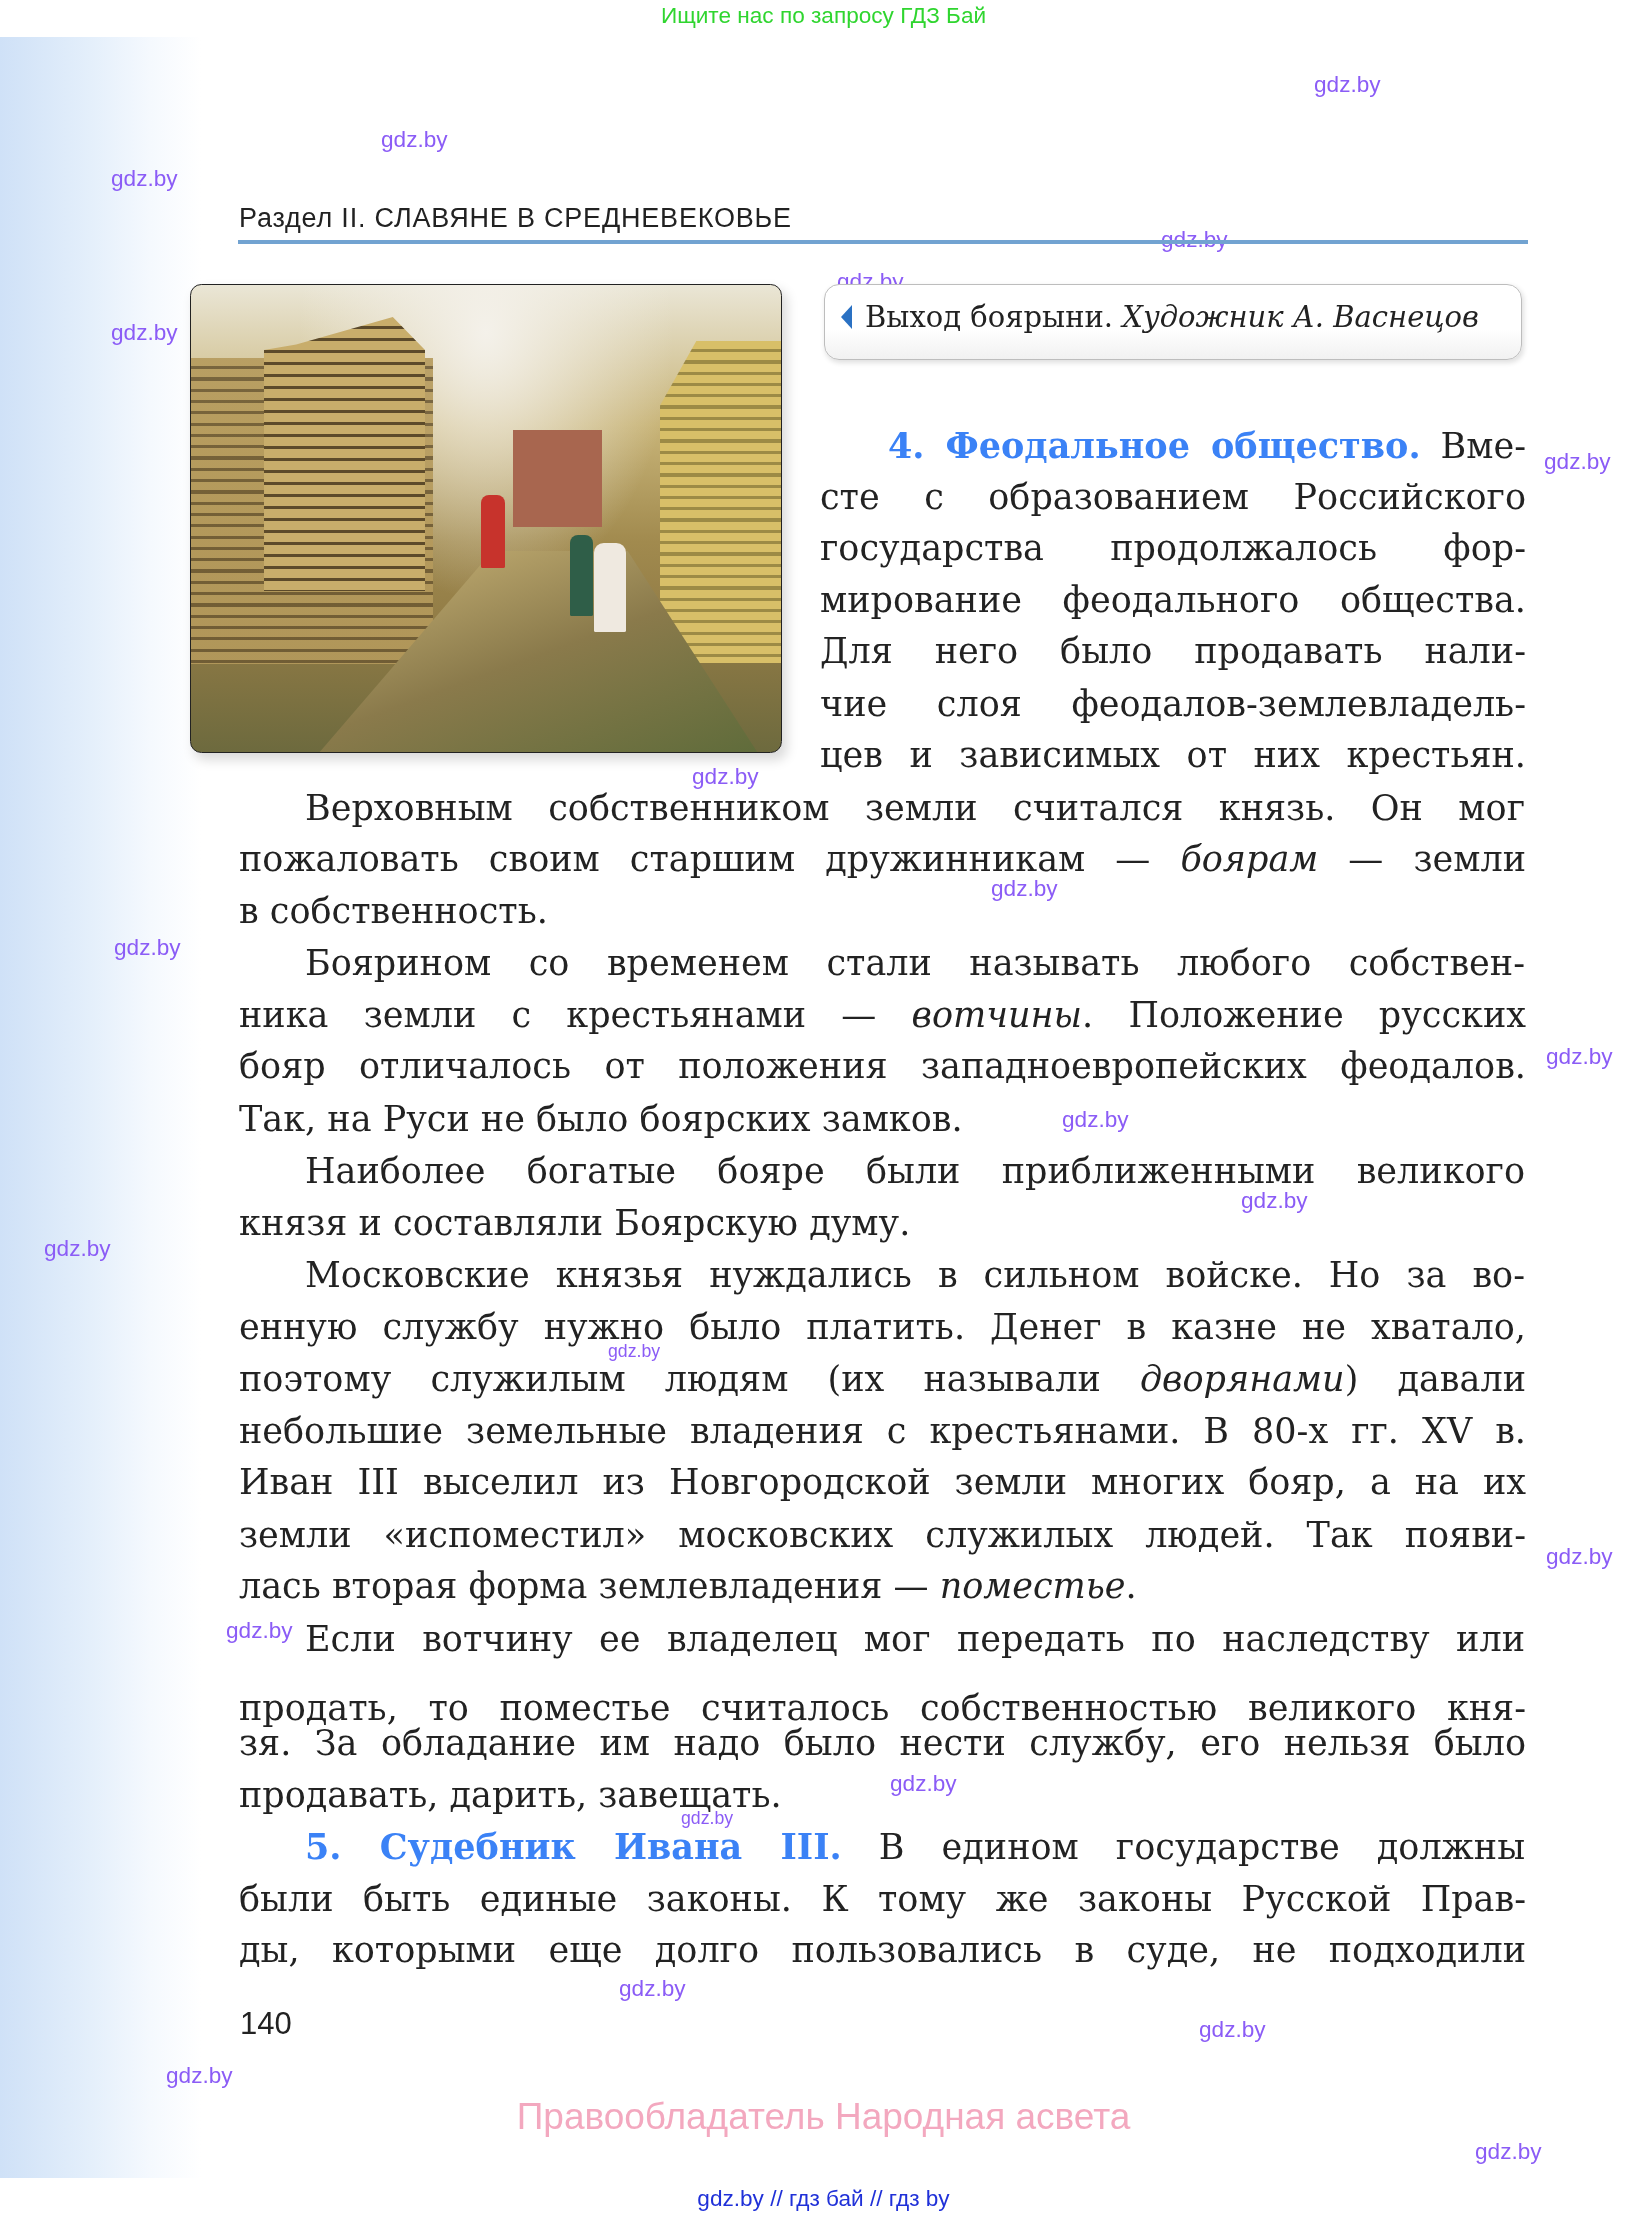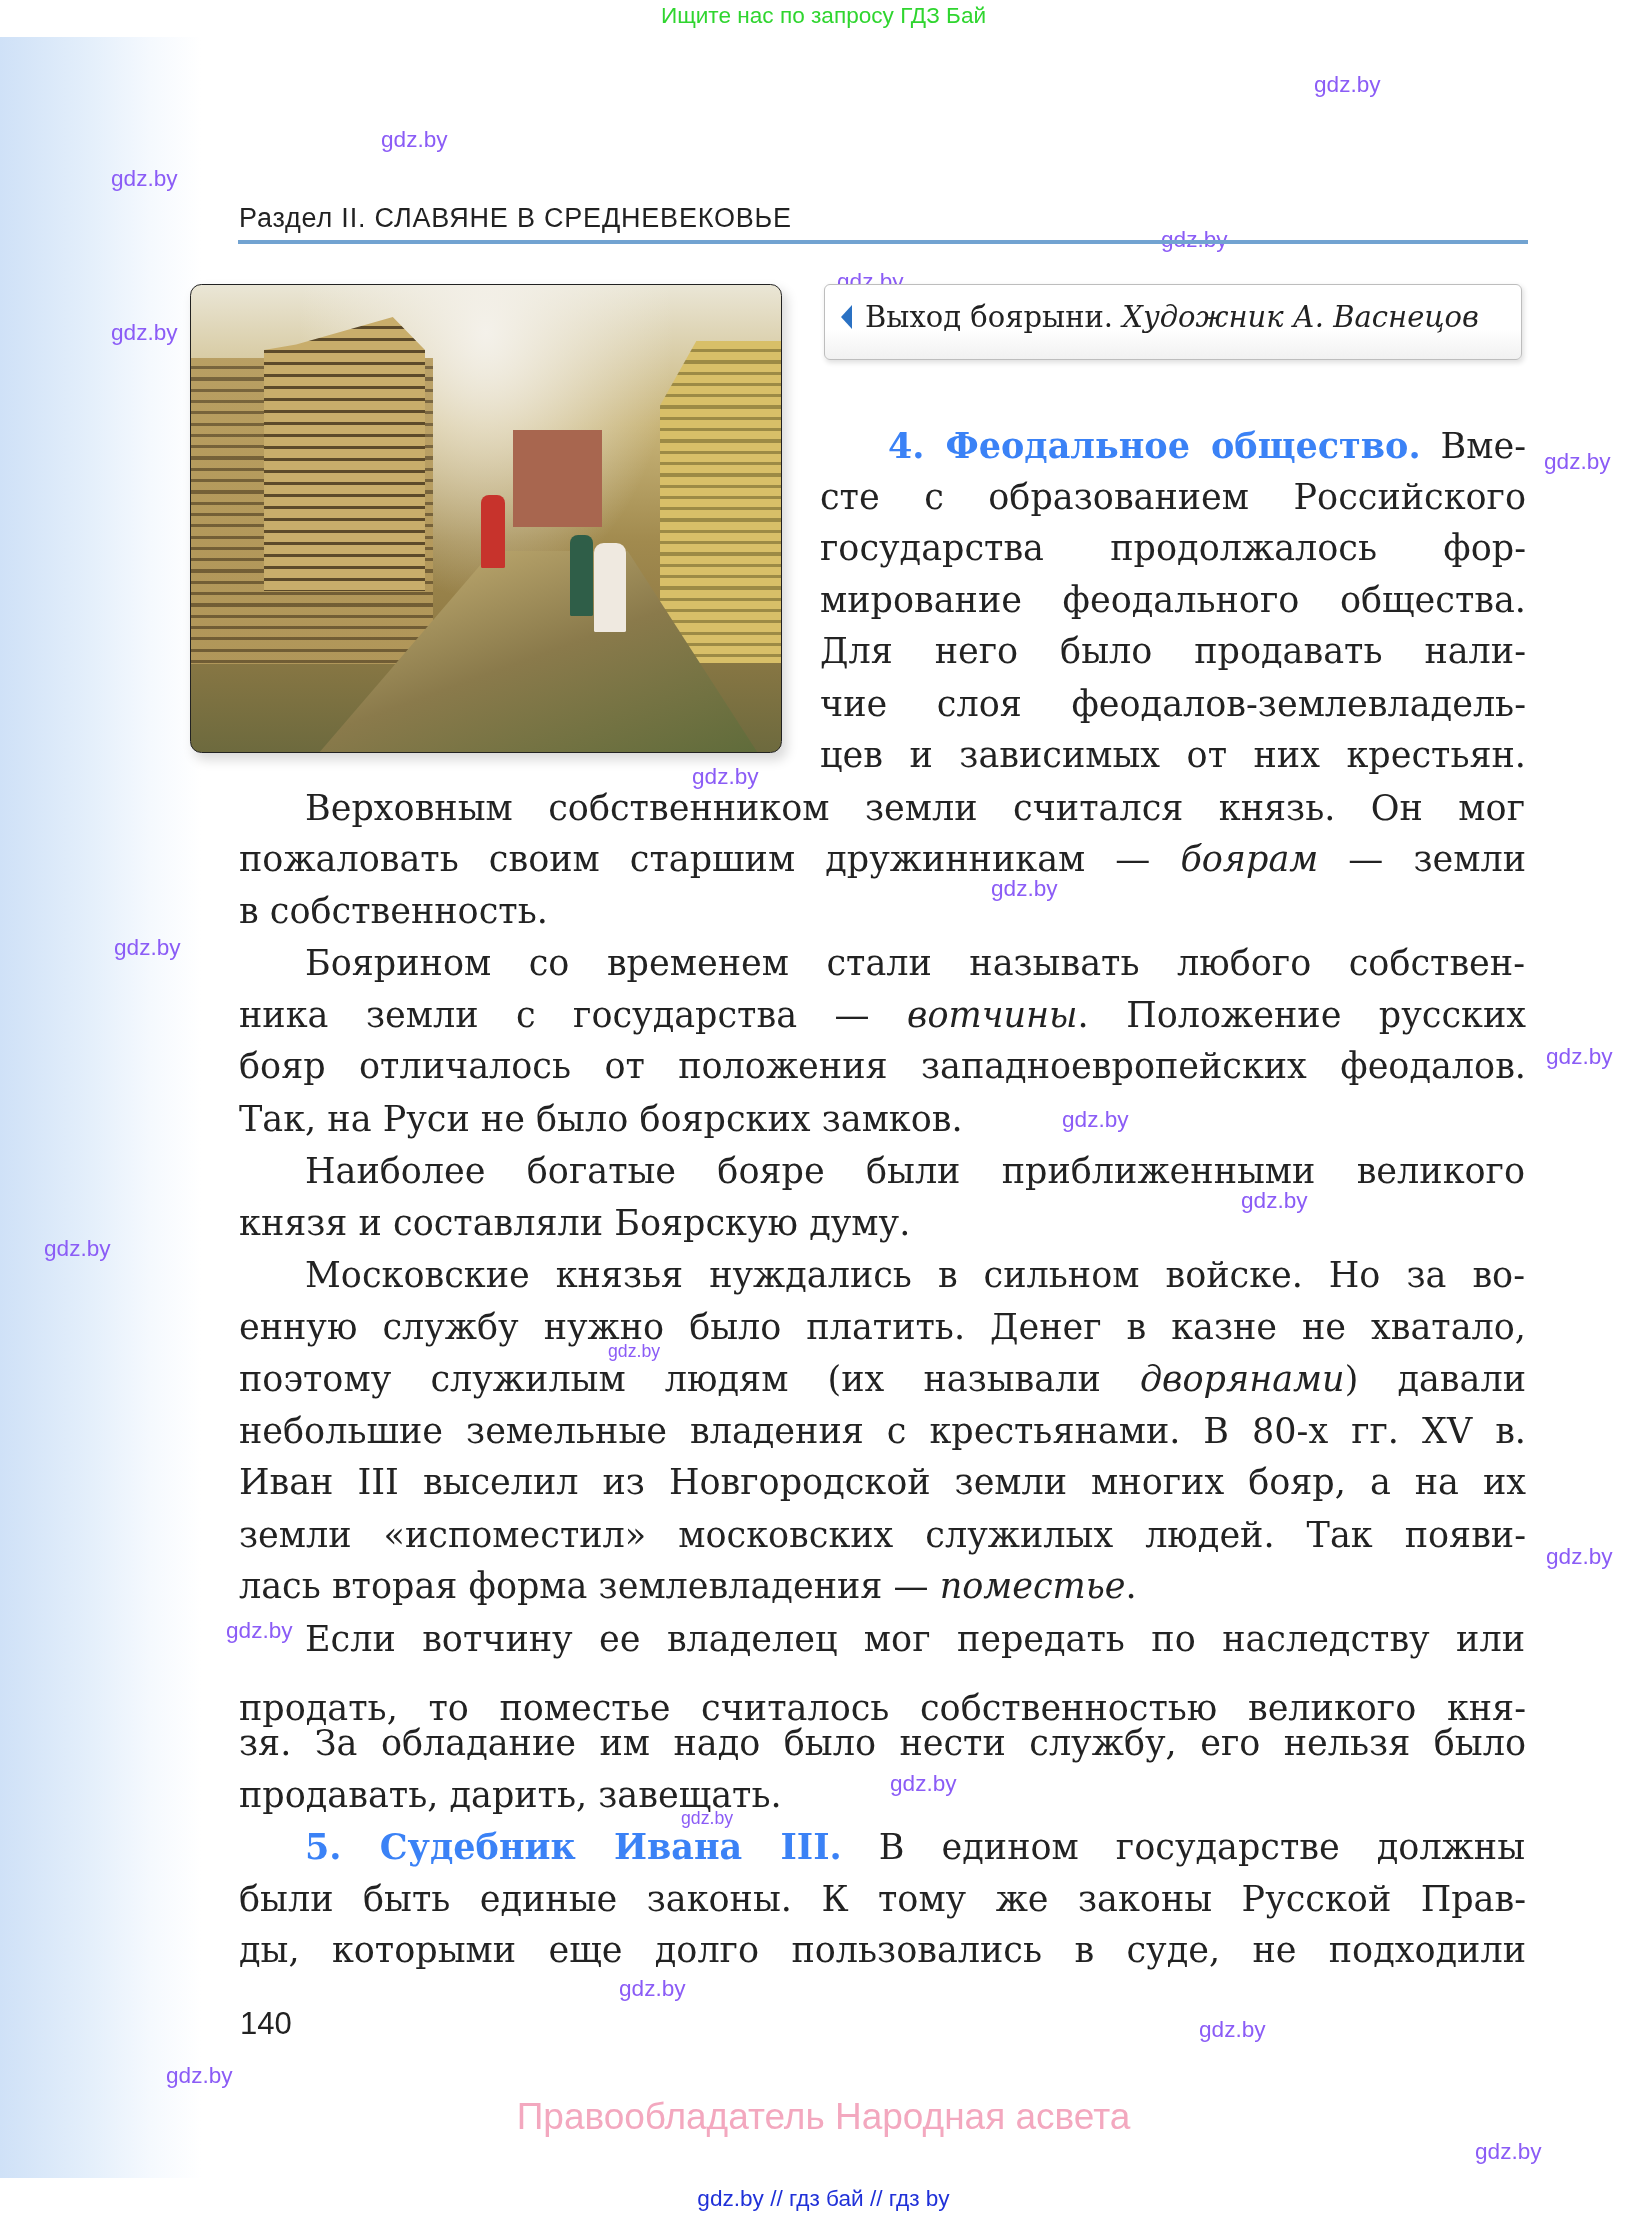--- a/index.html
+++ b/index.html
@@ -16,21 +16,21 @@
       radial-gradient(ellipse at 50% 10%, #f4f1ea 0%, rgba(244,241,234,0) 45%),
       linear-gradient(180deg, #eae6d6 0%, #c8b478 30%, #a18a4e 55%, #8f7a45 75%, #6d6a3e 100%); }
   .fig-left-house { position:absolute; left:0; top:73px; width:242px; height:306px; background:repeating-linear-gradient(180deg,#b59a5c 0 8px,#6e5a33 8px 11.3px); opacity:.9; }
   .fig-tower { position:absolute; left:73px; top:32px; width:161px; height:274px; background:repeating-linear-gradient(180deg,#c8ad6b 0 8.9px,#5c4a2a 8.9px 12px); clip-path:polygon(20% 10%, 80% 0, 100% 12%, 100% 100%, 0 100%, 0 12%); }
   .fig-right-house { position:absolute; right:0; top:56px; width:121px; height:322px; background:repeating-linear-gradient(180deg,#d8bf68 0 8px,#9c8a45 8px 11.3px); clip-path:polygon(30% 0,100% 0,100% 100%,0 100%,0 20%); }
   .fig-brick { position:absolute; left:322px; top:145px; width:89px; height:97px; background:#a8664f; }
   .fig-path { position:absolute; left:121px; top:266px; width:451px; height:210px; background:linear-gradient(160deg,#cdb77a 0%, #8a7a4b 50%, #5d6b3a 100%); clip-path:polygon(40% 0,70% 0,100% 100%,0 100%); }
   .fig-people { position:absolute; left:290px; top:210px; width:24px; height:73px; background:#c7332c; border-radius:8px 8px 1.6px 1.6px; }
   .fig-people2 { position:absolute; left:403px; top:258px; width:32px; height:89px; background:#efe9e0; border-radius:9.7px 9.7px 1.6px 1.6px; }
   .fig-people3 { position:absolute; left:379px; top:250px; width:22.6px; height:81px; background:#2f5e48; border-radius:8px 8px 1.6px 1.6px; }
-  .caption-box { left:824px; top:284px; width:698px; height:76px; border:1.6px solid #bdbdbd; border-radius:6px; background:linear-gradient(180deg,#ffffff 0%,#ffffff 60%,#f1f1f1 100%); box-shadow:1.6px 2.4px 4.8px rgba(0,0,0,0.12); box-sizing:border-box; }
+  .caption-box { left:824px; top:284px; width:698px; height:76px; border:1.6px solid #bdbdbd; border-radius:15px; background:linear-gradient(180deg,#ffffff 0%,#ffffff 60%,#f1f1f1 100%); box-shadow:1.6px 2.4px 4.8px rgba(0,0,0,0.12); box-sizing:border-box; }
   .caption-arrow { position:absolute; left:16px; top:20px; width:0; height:0; border-top:12px solid transparent; border-bottom:12px solid transparent; border-right:11.3px solid #2a71c3; }
   .caption-text { position:absolute; left:40px; top:14.5px; font-family:"DejaVu Serif", serif; font-size:29px; color:#222; white-space:nowrap; }
   .caption-text i { font-style:italic; }
   .body-text { font-family:"DejaVu Serif", serif; font-size:35px; color:#222; line-height:1; }
   .line { position:absolute; white-space:nowrap; text-align:justify; text-align-last:justify; }
   .line.nojust { text-align-last:left; }
   .heading-red { color:#3b82f6; font-weight:bold; }
   .page-number { left:240px; top:2006px; font-family:"Liberation Sans", sans-serif; font-size:31px; color:#222; }
   .copyright { left:0; width:1647px; top:2087px; text-align:center; font-family:"Liberation Sans", sans-serif; font-size:37px; color:#f3a8bf;margin-top:9px; }
   .bottom-links { left:0; width:1647px; top:2186px; text-align:center; font-family:"Liberation Sans", sans-serif; font-size:22.6px; color:#2031d8; }
@@ -91,21 +91,21 @@
   <div class="line" style="left:820px;width:706px;top:531px;">государства продолжалось фор-</div>
   <div class="line" style="left:820px;width:706px;top:583px;">мирование феодального общества.</div>
   <div class="line" style="left:820px;width:706px;top:634px;">Для него было продавать нали-</div>
   <div class="line" style="left:820px;width:706px;top:687px;">чие слоя феодалов-землевладель-</div>
   <div class="line" style="left:820px;width:706px;top:738px;">цев и зависимых от них крестьян.</div>
 
   <div class="line" style="left:305px;width:1220px;top:791px;">Верховным собственником земли считался князь. Он мог</div>
   <div class="line" style="left:239px;width:1287px;top:842px;"><span>пожаловать своим старшим дружинникам — </span><i>боярам</i><span> — земли</span></div>
   <div class="line nojust" style="left:239px;width:1287px;top:894px;">в собственность.</div>
   <div class="line" style="left:305px;width:1220px;top:946px;">Боярином со временем стали называть любого собствен-</div>
-  <div class="line" style="left:239px;width:1287px;top:998px;"><span>ника земли с государства — </span><i>вотчины</i><span>. Положение русских</span></div>
+  <div class="line" style="left:239px;width:1287px;top:998px;"><span>ника земли с крестьянами — </span><i>вотчины</i><span>. Положение русских</span></div>
   <div class="line" style="left:239px;width:1287px;top:1049px;">бояр отличалось от положения западноевропейских феодалов.</div>
   <div class="line nojust" style="left:239px;width:1287px;top:1102px;">Так, на Руси не было боярских замков.</div>
   <div class="line" style="left:305px;width:1220px;top:1154px;">Наиболее богатые бояре были приближенными великого</div>
   <div class="line nojust" style="left:239px;width:1287px;top:1206px;">князя и составляли Боярскую думу.</div>
   <div class="line" style="left:305px;width:1220px;top:1258px;">Московские князья нуждались в сильном войске. Но за во-</div>
   <div class="line" style="left:239px;width:1287px;top:1310px;">енную службу нужно было платить. Денег в казне не хватало,</div>
   <div class="line" style="left:239px;width:1287px;top:1362px;"><span>поэтому служилым людям (их называли </span><i>дворянами</i><span>) давали</span></div>
   <div class="line" style="left:239px;width:1287px;top:1414px;">небольшие земельные владения с крестьянами. В 80-х гг. XV в.</div>
   <div class="line" style="left:239px;width:1287px;top:1465px;">Иван III выселил из Новгородской земли многих бояр, а на их</div>
   <div class="line" style="left:239px;width:1287px;top:1518px;">земли «испоместил» московских служилых людей. Так появи-</div>

